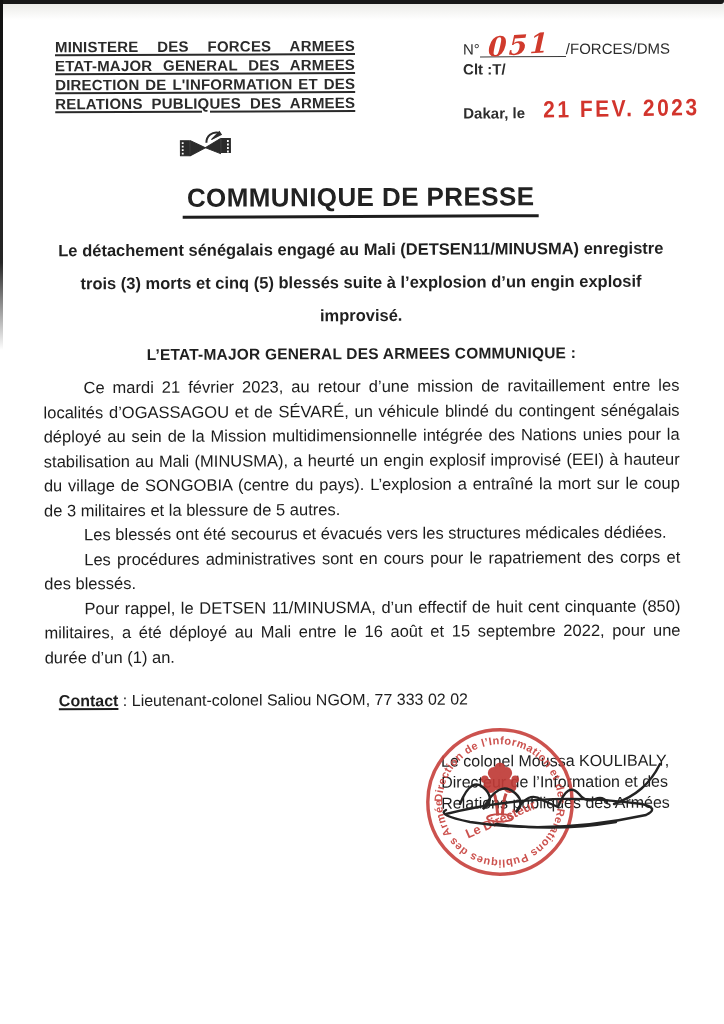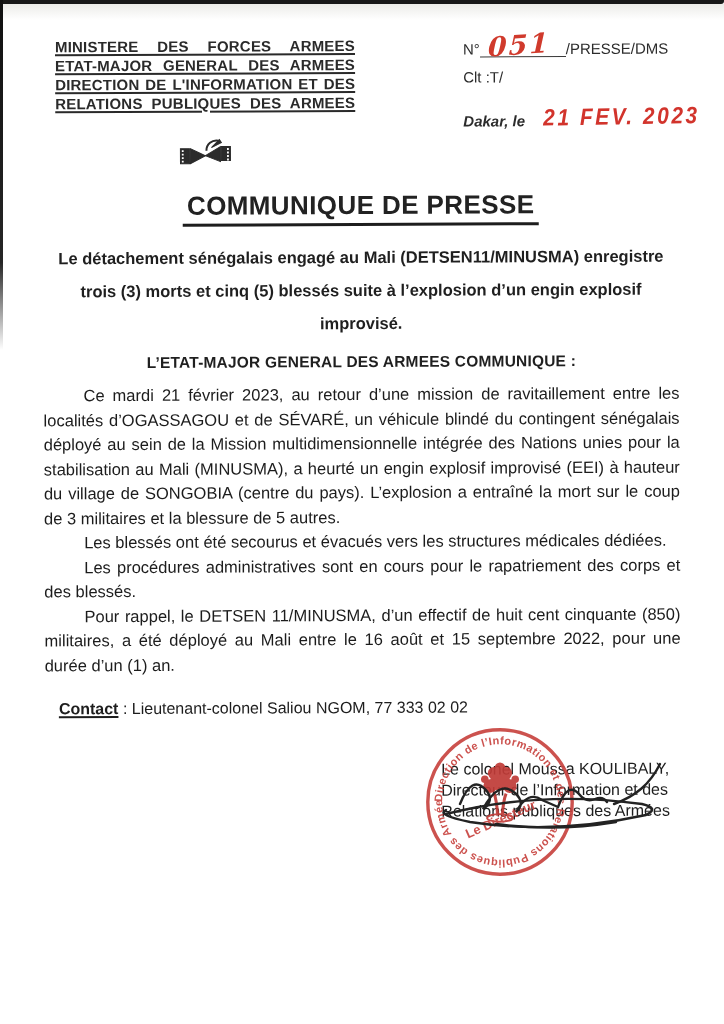--- a/index.html
+++ b/index.html
@@ -45,22 +45,22 @@
   .ref-slot {
     display:inline-block; width:86px; border-bottom:1.6px solid #3a3a3a;
     text-align:center; vertical-align:bottom; height:20px; position:relative;
   }
   .ref-number {
     position:absolute; left:8px; bottom:-4px;
     font-family:"DejaVu Serif", serif; font-style:italic; font-weight:bold;
     font-size:27px; color:#d03a2c; letter-spacing:2px;
     transform:rotate(-4deg) skewX(-6deg); white-space:nowrap;
   }
-  .clt-line { margin-top:11px; }
-  .date-line { margin-top:22px; font-weight:600; white-space:nowrap;font-style:italic; }
+  .clt-line { margin-top:3px;font-weight:bold; }
+  .date-line { margin-top:22px; font-weight:600; white-space:nowrap; }
   .date-stamp {
     display:inline-block; margin-left:14px;
     color:#d2342c; font-weight:bold; font-size:21px; letter-spacing:2.5px;
     transform:scaleY(1.12) rotate(-.6deg); transform-origin:left bottom;
   }
   
   .title-row { text-align:center; margin-top:17px; }
   .doc-title {
     display:inline-block; font-size:26px; font-weight:bold; letter-spacing:.4px;
     color:#222; border-bottom:3px solid #1d1d1d; padding:0 4px 2px 4px;
@@ -101,21 +101,21 @@
 
   <div class="hdr">
     <div class="hdr-left">
       <span class="org-line">MINISTERE DES FORCES ARMEES</span>
       <span class="org-line">ETAT-MAJOR GENERAL DES ARMEES</span>
       <span class="org-line">DIRECTION DE L'INFORMATION ET DES</span>
       <span class="org-line">RELATIONS PUBLIQUES DES ARMEES</span>
     </div>
     <div class="hdr-right">
       <div class="ref-line">
-        <span>N°</span><span class="ref-slot"><span class="ref-number">051</span></span><span>/PRESSE/DMS</span>
+        <span>N°</span><span class="ref-slot"><span class="ref-number">051</span></span><span>/FORCES/DMS</span>
       </div>
       <div class="clt-line">Clt :T/</div>
       <div class="date-line">
         <span>Dakar, le</span>
         <span class="date-stamp">21 FEV. 2023</span>
       </div>
     </div>
   </div>
 
   <div class="logo-wrap">

